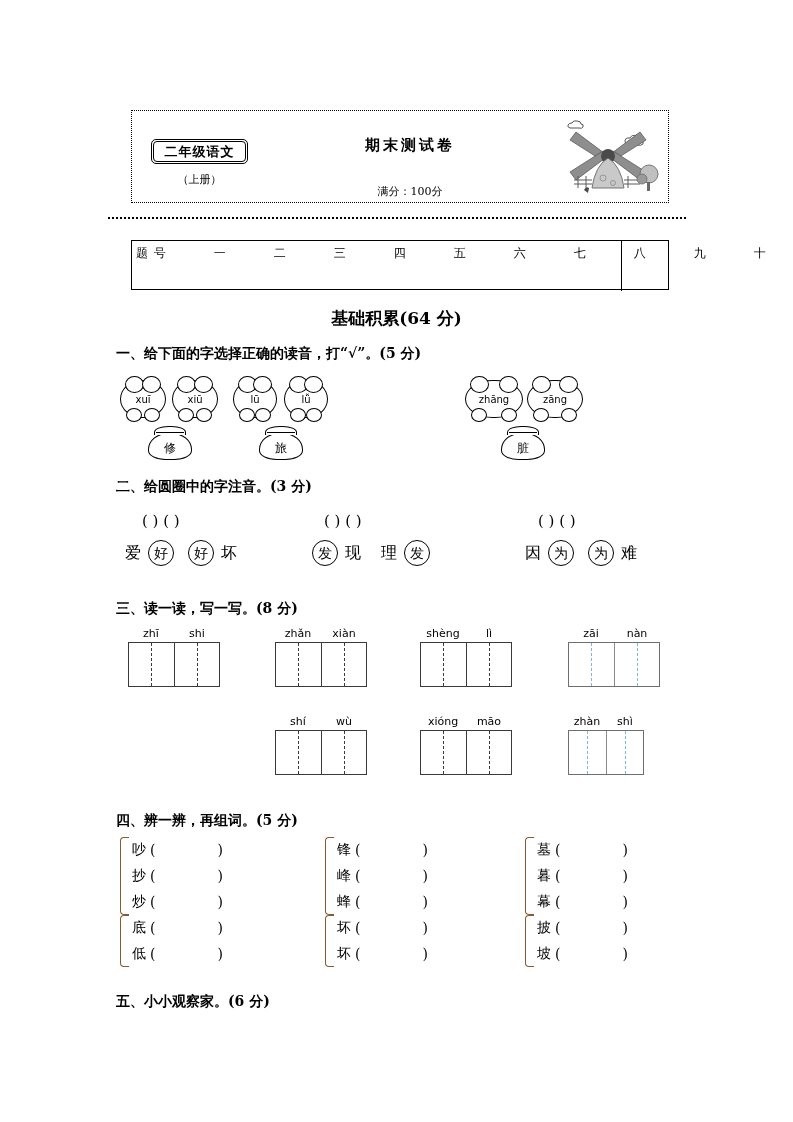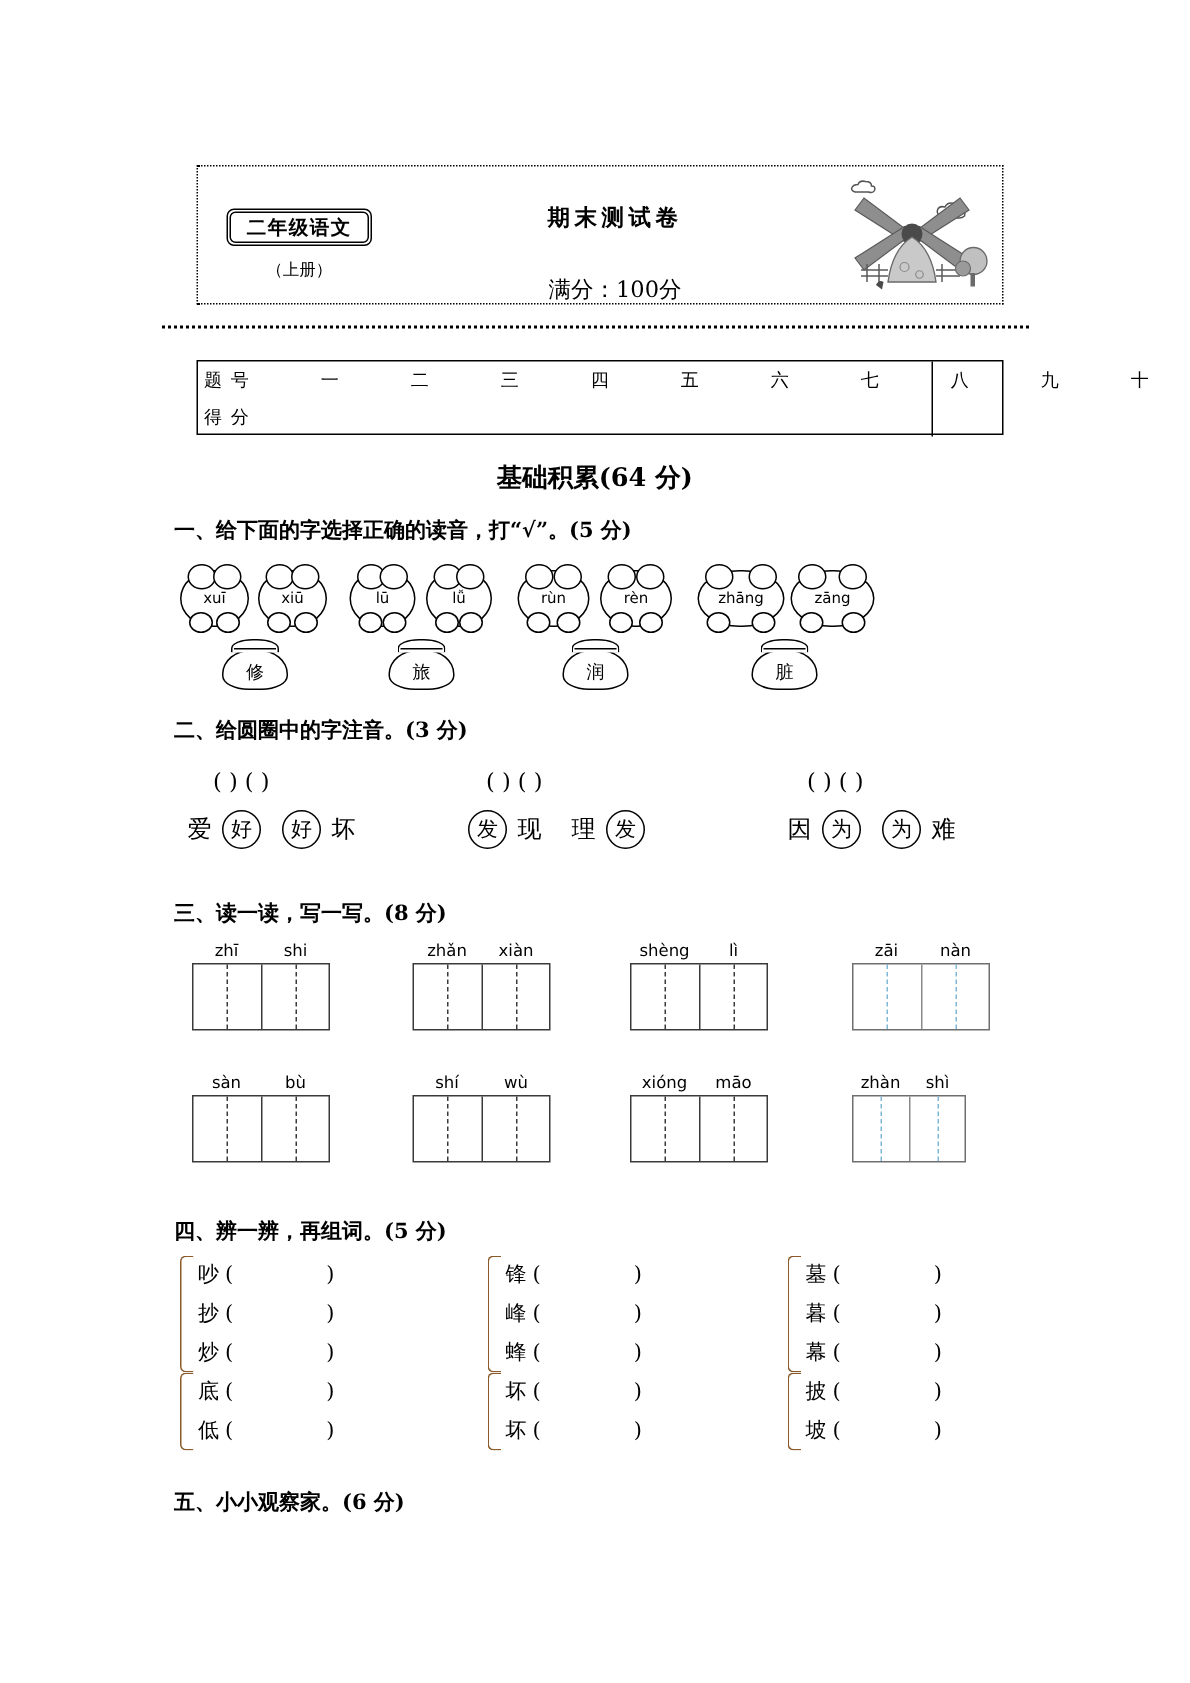--- a/index.html
+++ b/index.html
@@ -67,21 +67,21 @@
     font-size: 15px;
     font-weight: bold;
     letter-spacing: 3px;
     font-family: "DejaVu Serif", "Liberation Serif", serif;
   }
   .full-score {
     position: absolute;
     left: 300px; top: 172px;
     width: 220px;
     text-align: center;
-    font-size: 15px;
+    font-size: 11px;
     font-family: "DejaVu Serif", "Liberation Serif", serif;
   }
   .windmill-art {
     position: absolute;
     left: 556px; top: 106px;
     width: 105px; height: 82px;
   }
 
   
   .score-table {
@@ -351,37 +351,20 @@
       <div class="cell num">六</div>
       <div class="cell num">七</div>
       <div class="cell num">八</div>
       <div class="cell num">九</div>
       <div class="cell num">十</div>
       <div class="cell num">十一</div>
       <div class="cell num">十二</div>
       <div class="cell total">总 分</div>
       <div class="cell evalcol">评 价</div>
     </div>
-    <div class="row r2">
-      <div class="cell lbl">得 分</div>
-      <div class="cell num"></div>
-      <div class="cell num"></div>
-      <div class="cell num"></div>
-      <div class="cell num"></div>
-      <div class="cell num"></div>
-      <div class="cell num"></div>
-      <div class="cell num"></div>
-      <div class="cell num"></div>
-      <div class="cell num"></div>
-      <div class="cell num"></div>
-      <div class="cell num"></div>
-      <div class="cell num"></div>
-      <div class="cell total"></div>
-      <div class="cell evalcol"></div>
-    </div>
     <div class="vdiv"></div>
   </div>
 
   <div class="section-title">基础积累(64 分)</div>
 
   <div class="q-prompt" style="top:333px">一、给下面的字选择正确的读音，打“√”。(5 分)</div>
 
   <div class="q1-area">
 
     <div class="q1-group" style="left:0px; width:100px">
@@ -413,37 +396,20 @@
         <span class="cloud-bot-l"></span>
         <span class="cloud-bot-r"></span>
       </div>
       <div class="vase" style="left:24px">
         <div class="vase-body">旅</div>
         <div class="vase-neck"></div>
         <div class="vase-line"></div>
       </div>
     </div>
 
-    <div class="q1-group" style="left:225px; width:108px">
-      <div class="cloud" style="left:0px; width:48px">
-        <span>rùn</span>
-        <span class="cloud-bot-l"></span>
-        <span class="cloud-bot-r"></span>
-      </div>
-      <div class="cloud" style="left:55px; width:48px">
-        <span>rèn</span>
-        <span class="cloud-bot-l"></span>
-        <span class="cloud-bot-r"></span>
-      </div>
-      <div class="vase" style="left:28px">
-        <div class="vase-body">润</div>
-        <div class="vase-neck"></div>
-        <div class="vase-line"></div>
-      </div>
-    </div>
 
     <div class="q1-group" style="left:345px; width:124px">
       <div class="cloud" style="left:0px; width:58px">
         <span>zhāng</span>
         <span class="cloud-bot-l"></span>
         <span class="cloud-bot-r"></span>
       </div>
       <div class="cloud" style="left:62px; width:56px">
         <span>zāng</span>
         <span class="cloud-bot-l"></span>
@@ -539,30 +505,20 @@
       <div class="tian-pinyin">
         <span>zāi</span>
         <span>nàn</span>
       </div>
       <div class="tian-grid blue">
         <div class="tcell"></div>
         <div class="tcell"></div>
       </div>
     </div>
 
-    <div class="tian-cell-wrap" style="left:8px; top:88px; width:92px">
-      <div class="tian-pinyin">
-        <span>sàn</span>
-        <span>bù</span>
-      </div>
-      <div class="tian-grid">
-        <div class="tcell"></div>
-        <div class="tcell"></div>
-      </div>
-    </div>
 
     <div class="tian-cell-wrap" style="left:155px; top:88px; width:92px">
       <div class="tian-pinyin">
         <span>shí</span>
         <span>wù</span>
       </div>
       <div class="tian-grid">
         <div class="tcell"></div>
         <div class="tcell"></div>
       </div>

